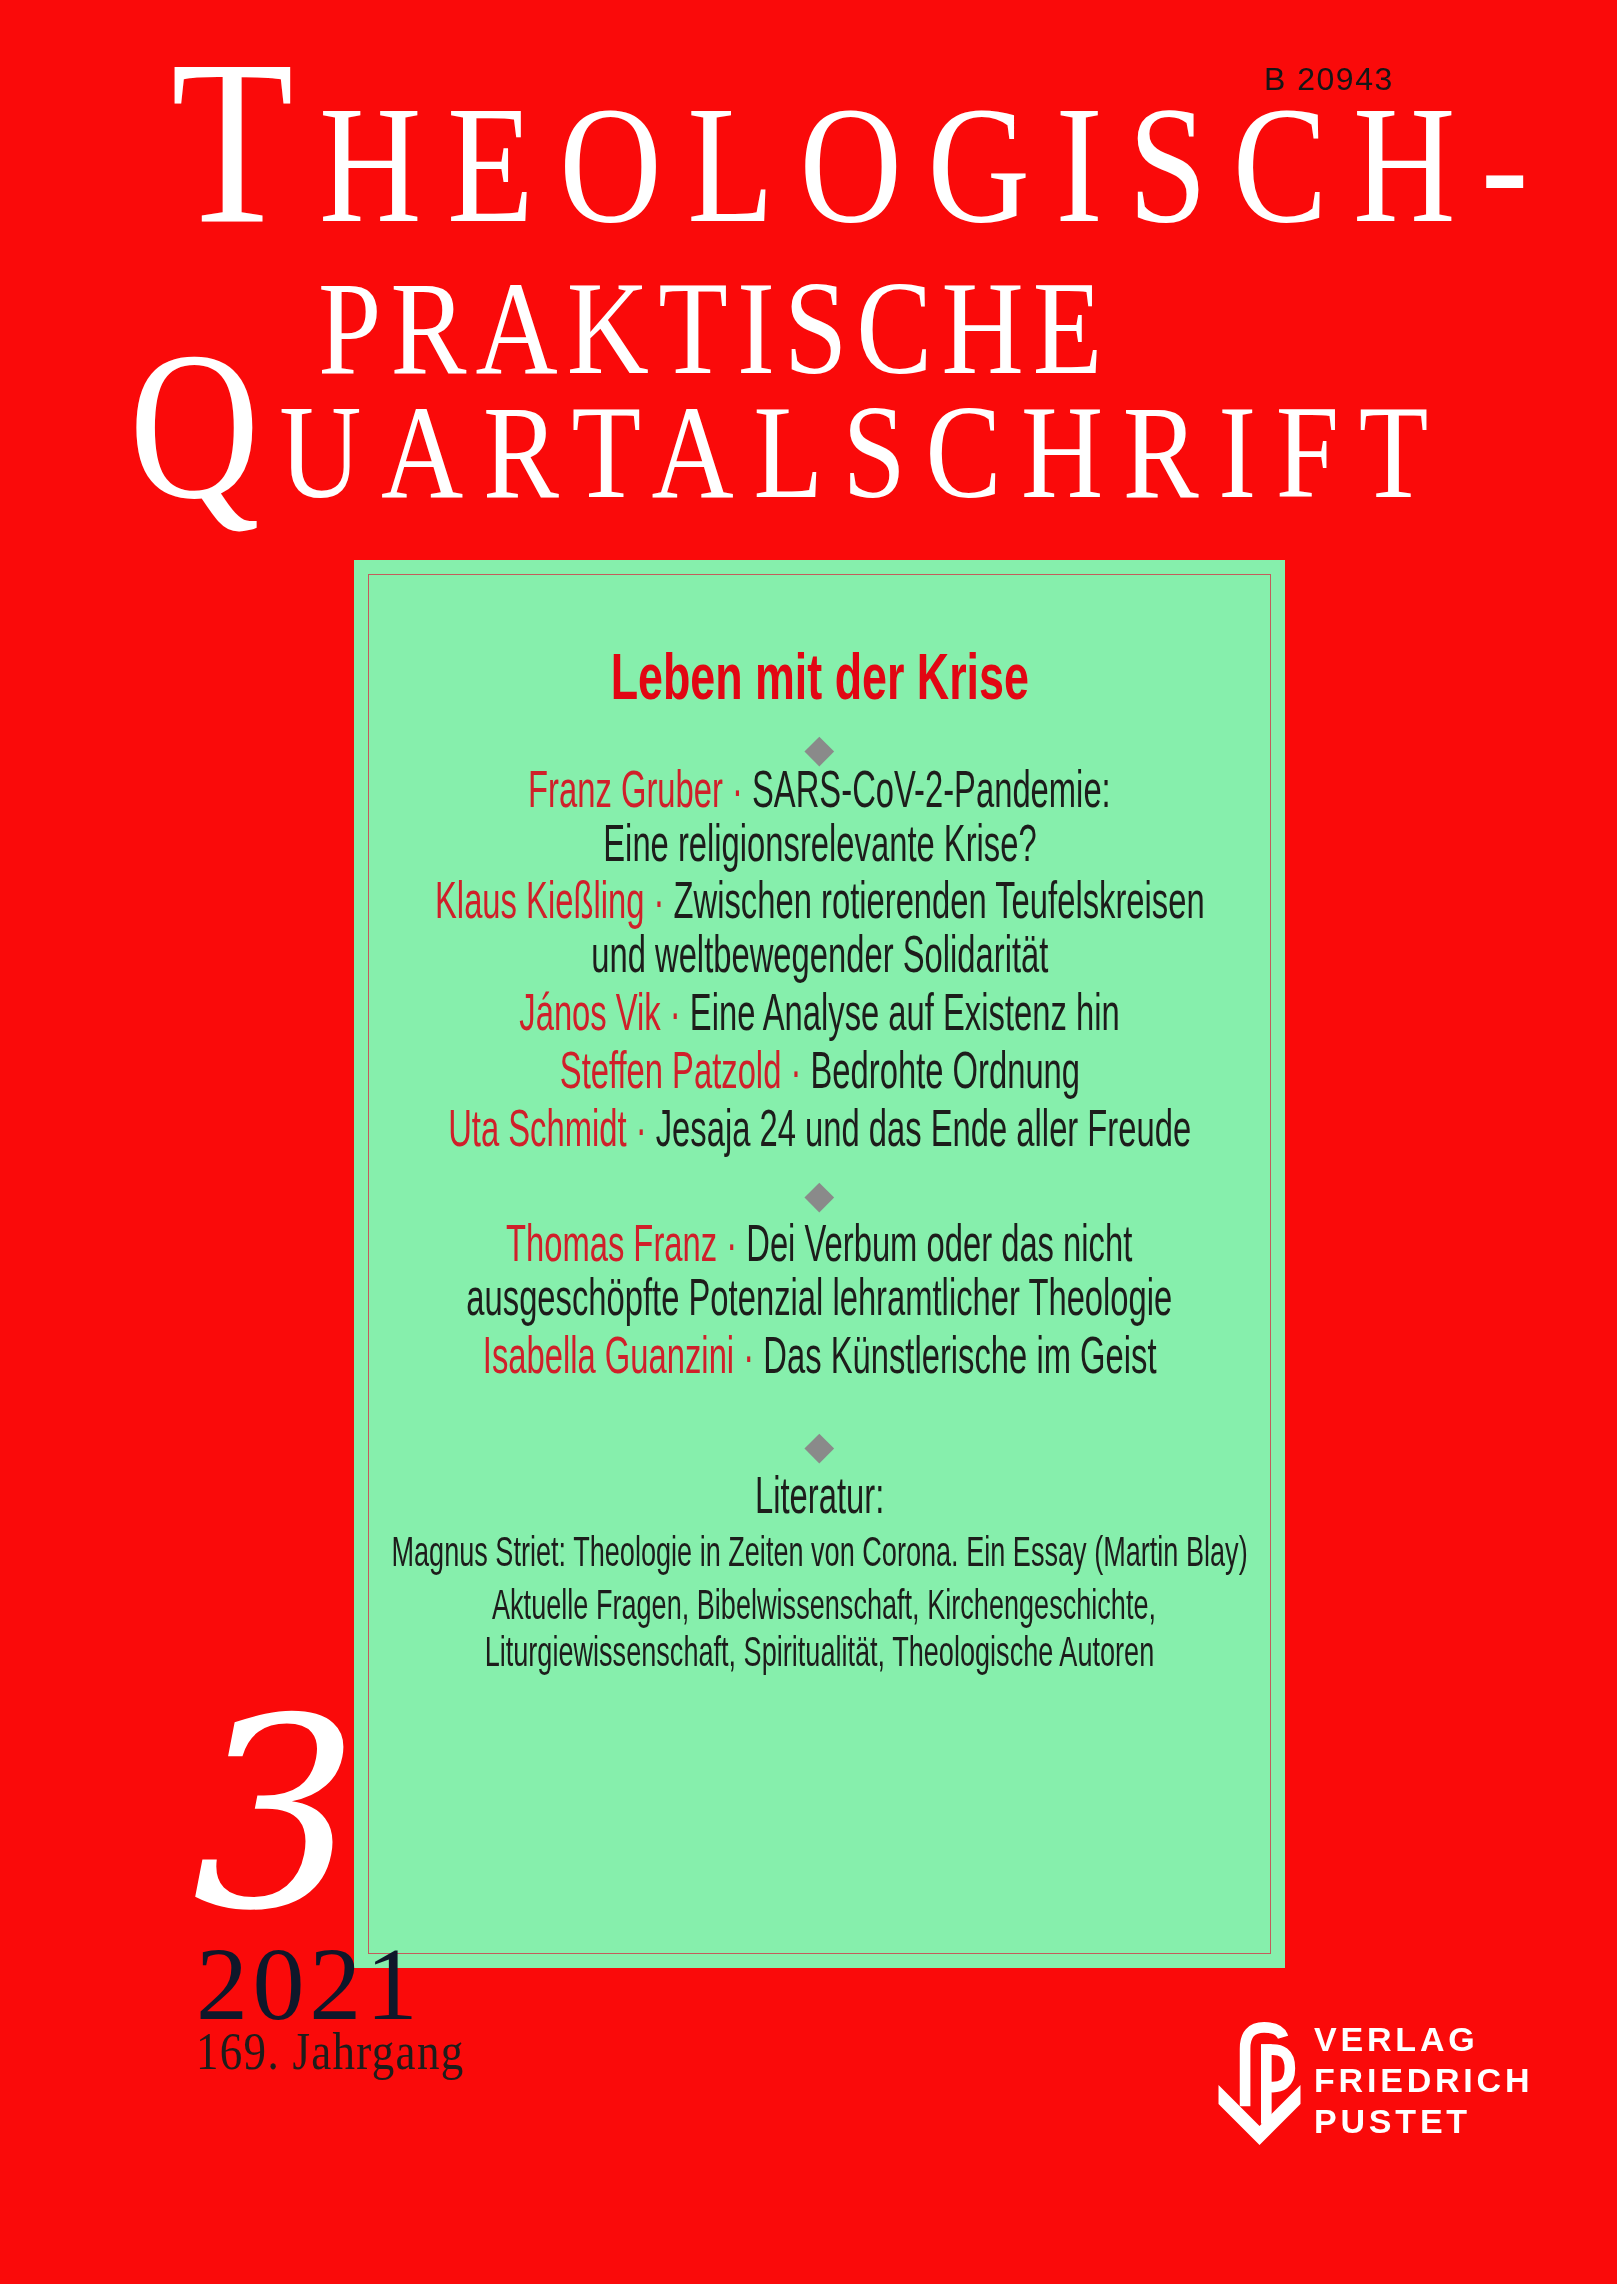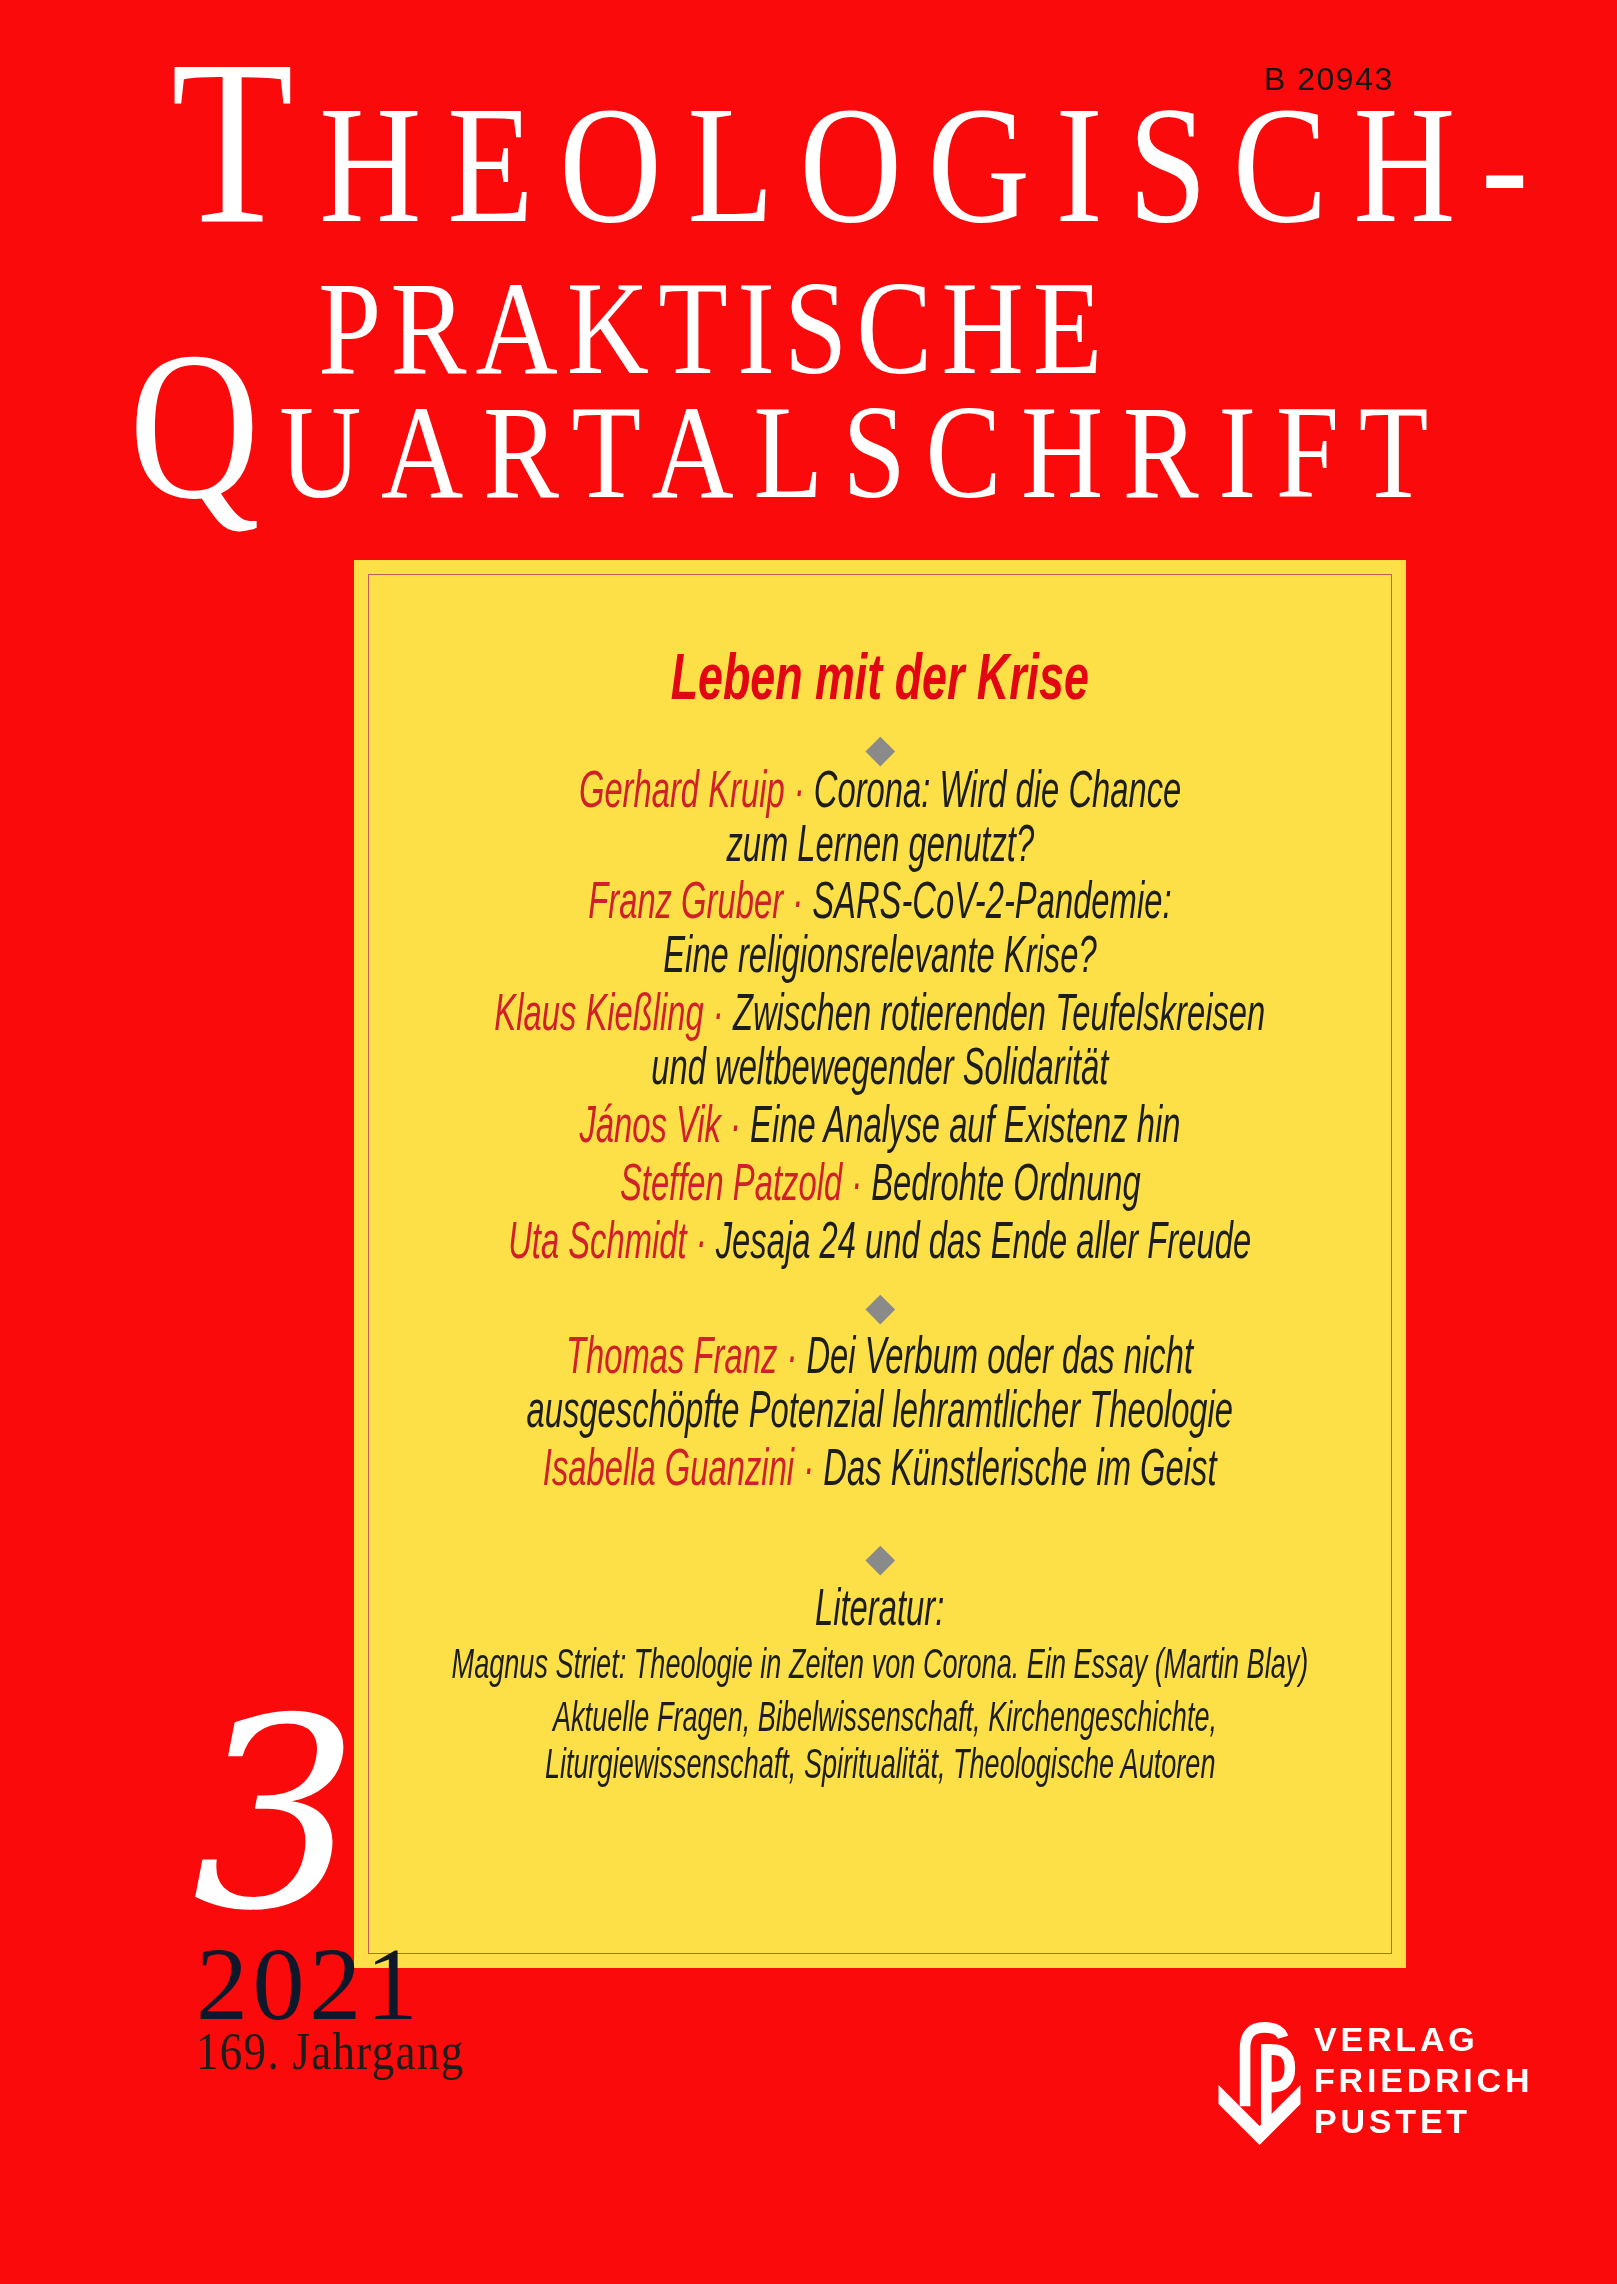--- a/index.html
+++ b/index.html
@@ -31,23 +31,22 @@
     white-space:nowrap;line-height:1;
     transform:scaleX(0.85);transform-origin:left top;
   }
   #mast1{left:171px;top:24px;font-size:167px;letter-spacing:30px;}
   #mast1 .big{font-size:236px;}
   #mast2{left:318px;top:261px;font-size:134px;letter-spacing:10.7px;}
   #mast3{left:129px;top:319px;font-size:134px;letter-spacing:23px;}
   #mast3 .big{font-size:213px;}
   
   #box{
-    position:absolute;left:354px;top:560px;width:1052px;height:1408px;
-    background:#fde047;
-    font-style:italic;
+    position:absolute;left:354px;top:560px;width:931px;height:1408px;
+    background:#86efac;
   }
   #box-border{
     position:absolute;inset:13.7px;border:1.5px solid var(--box-border);
   }
   #box-content{
     position:absolute;inset:15px;
     display:flex;flex-direction:column;align-items:center;
   }
   .cline{display:block;white-space:nowrap;line-height:54px;font-size:52px;
     color:var(--text-black);transform:scaleX(0.63);transform-origin:center top;}
@@ -113,24 +112,20 @@
   <div class="mast" id="mast2">PRAKTISCHE</div>
   <div class="mast" id="mast3"><span class="big">Q</span><span>UARTALSCHRIFT</span></div>
 
   <div id="box">
     <div id="box-border"></div>
     <div id="box-content">
       <div id="box-heading">Leben mit der Krise</div>
       <div class="diamond" id="diamond1"></div>
       <div class="group" id="group1">
           <div class="item">
-            <span class="cline"><span class="author">Gerhard Kruip</span><span class="sep"> · </span><span>Corona: Wird die Chance</span></span>
-            <span class="cline">zum Lernen genutzt?</span>
-          </div>
-          <div class="item">
             <span class="cline"><span class="author">Franz Gruber</span><span class="sep"> · </span><span>SARS-CoV-2-Pandemie:</span></span>
             <span class="cline">Eine religionsrelevante Krise?</span>
           </div>
           <div class="item">
             <span class="cline"><span class="author">Klaus Kießling</span><span class="sep"> · </span><span>Zwischen rotierenden Teufelskreisen</span></span>
             <span class="cline">und weltbewegender Solidarität</span>
           </div>
           <div class="item">
             <span class="cline"><span class="author">János Vik</span><span class="sep"> · </span><span>Eine Analyse auf Existenz hin</span></span>
           </div>

